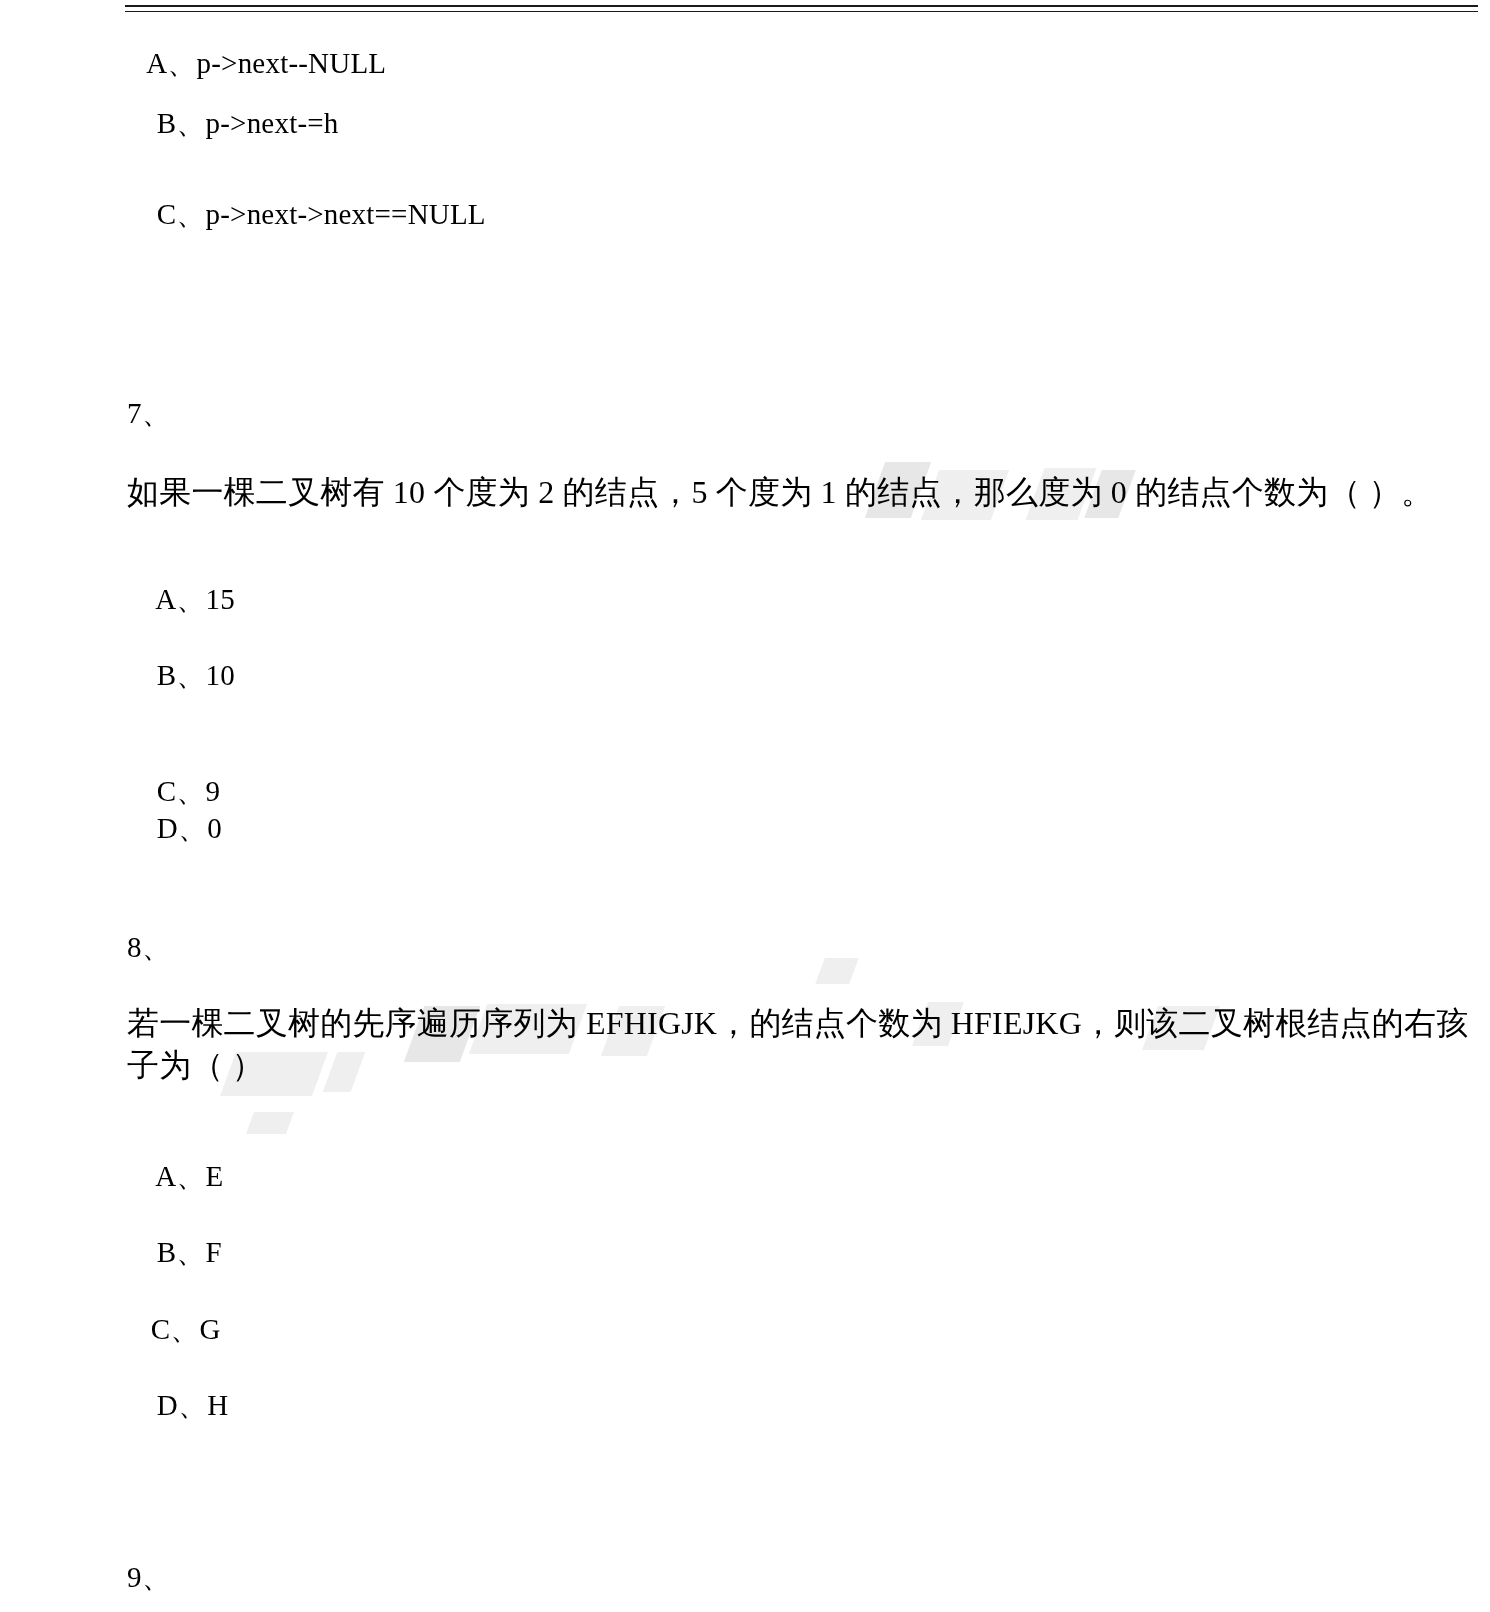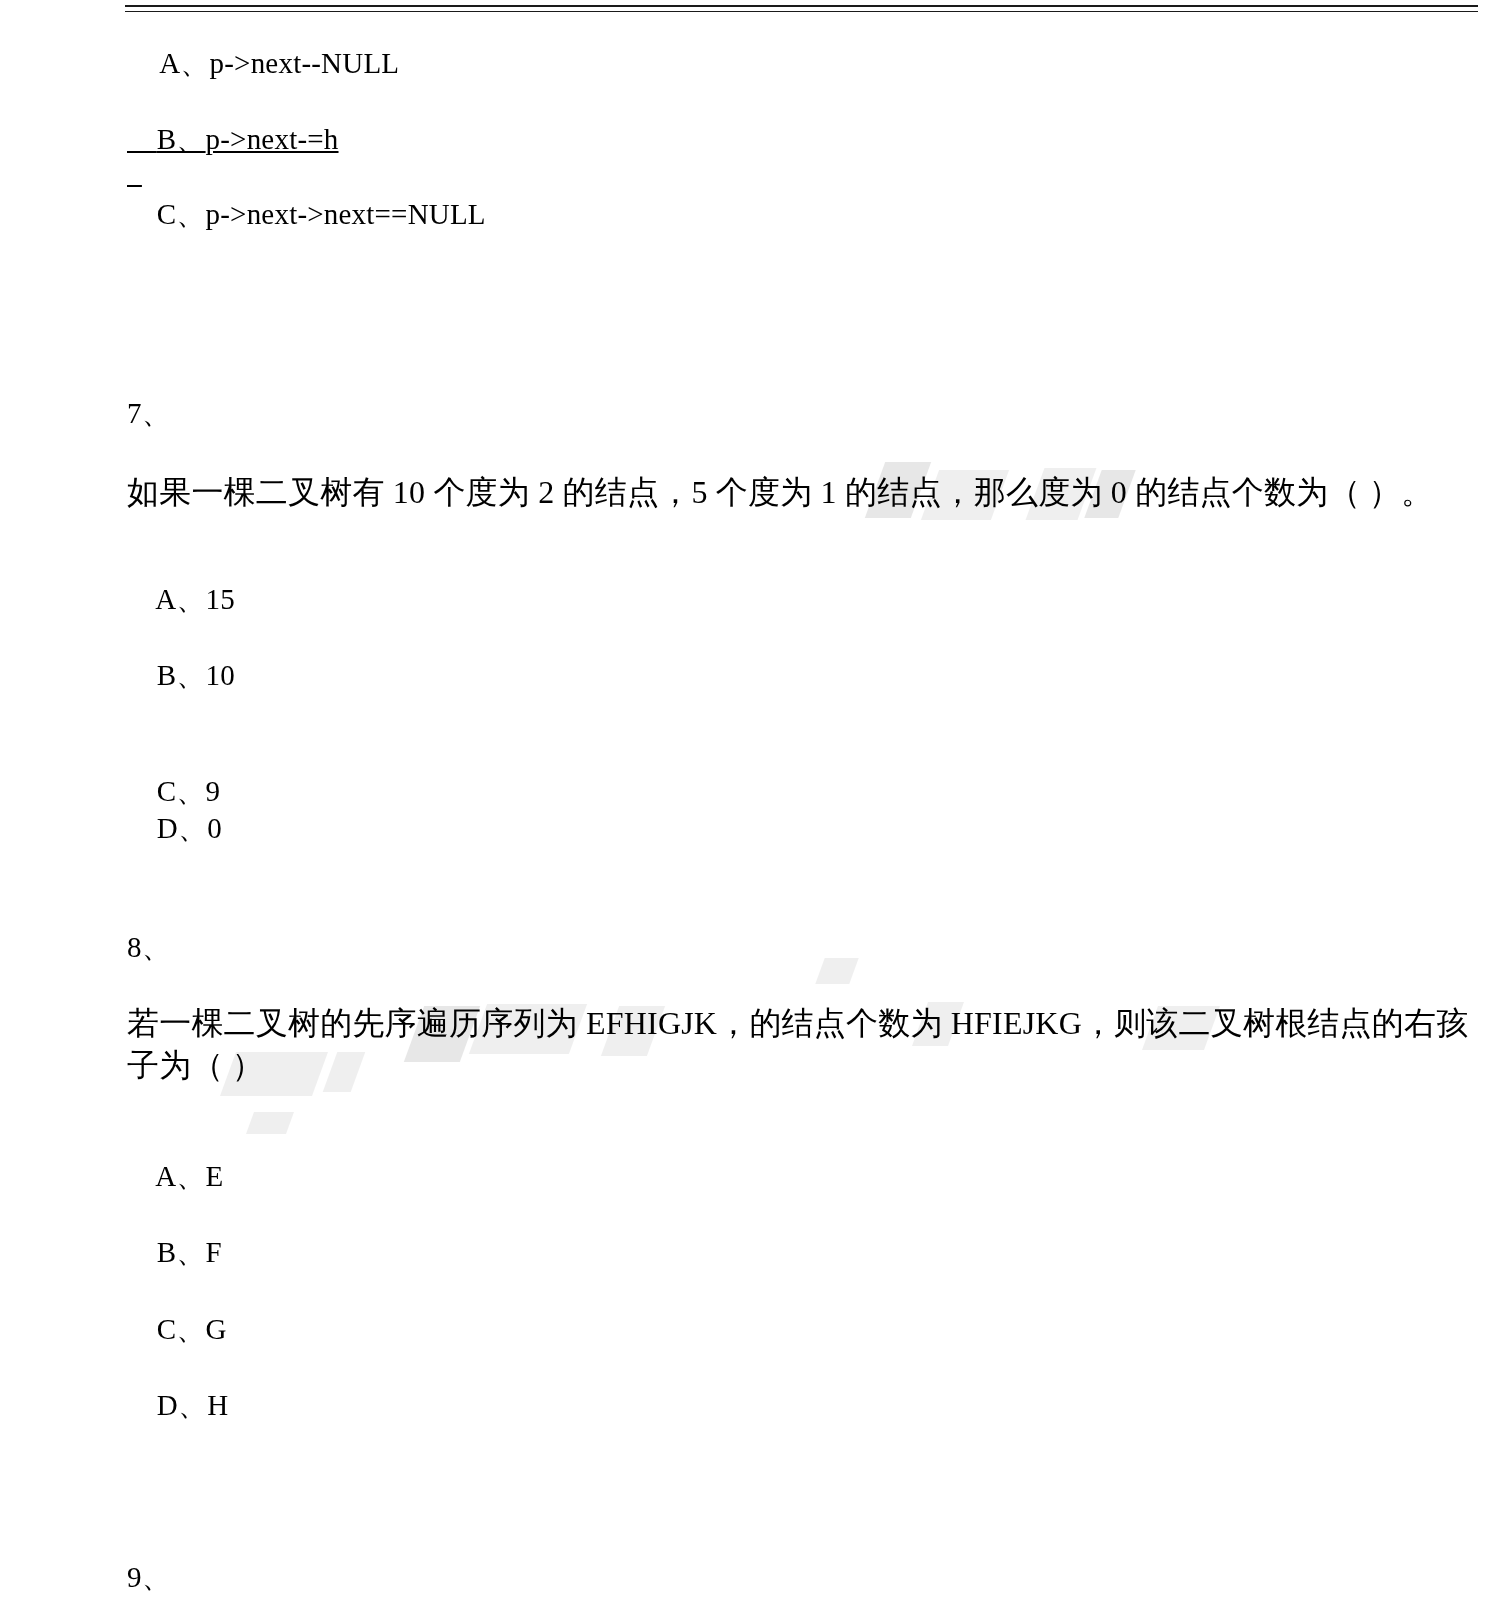--- a/index.html
+++ b/index.html
@@ -94,25 +94,25 @@
   <div class="wm wm-slash wm-soft" style="left:478px; top:1004px; width:100px; height:50px;"></div>
   <div class="wm wm-slash wm-soft" style="left:610px; top:1006px; width:46px; height:50px;"></div>
   <div class="wm wm-slash wm-soft" style="left:920px; top:1002px; width:36px; height:44px;"></div>
   <div class="wm wm-slash wm-soft" style="left:1150px; top:1006px; width:62px; height:44px;"></div>
 
   <div class="wm wm-slash wm-soft" style="left:228px; top:1052px; width:92px; height:44px;"></div>
   <div class="wm wm-slash wm-soft" style="left:330px; top:1052px; width:28px; height:40px;"></div>
 
   <div class="wm wm-slash wm-soft" style="left:250px; top:1112px; width:40px; height:22px;"></div>
 
-  <div class="opt" style="left:131px; top:12px;">
+  <div class="opt" style="left:118px; top:12px;">
     <span>A、</span><span>p-&gt;next--NULL</span>
   </div>
 
-  <div class="opt" style="left:127px; top:88px;text-decoration:underline;">
+  <div class="opt" style="left:127px; top:72px;">
     <span>B、</span><span>p-&gt;next-=h</span>
   </div>
 
   <div class="opt" style="left:127px; top:163px;">
     <span>C、</span><span>p-&gt;next-&gt;next==NULL</span>
   </div>
 
 
   <div class="qnum" style="left:127px; top:396px;">7、</div>
 
@@ -139,21 +139,21 @@
   <div class="qtext" style="left:127px; top:1002px; width:1352px; line-height:42px;">若一棵二叉树的先序遍历序列为 EFHIGJK，的结点个数为 HFIEJKG，则该二叉树根结点的右孩子为（   ）</div>
 
   <div class="opt" style="left:127px; top:1125px;">
     <span>A、</span><span>E</span>
   </div>
 
   <div class="opt" style="left:127px; top:1201px;">
     <span>B、</span><span>F</span>
   </div>
 
-  <div class="opt" style="left:127px; top:1278px;font-family:Liberation Serif, serif;">
+  <div class="opt" style="left:121px; top:1278px;font-family:Liberation Serif, serif;">
     <span>C、</span><span>G</span>
   </div>
 
   <div class="opt" style="left:127px; top:1354px;">
     <span>D、</span><span>H</span>
   </div>
 
   <div class="qnum" style="left:127px; top:1560px;">9、</div>
 
 </div>

